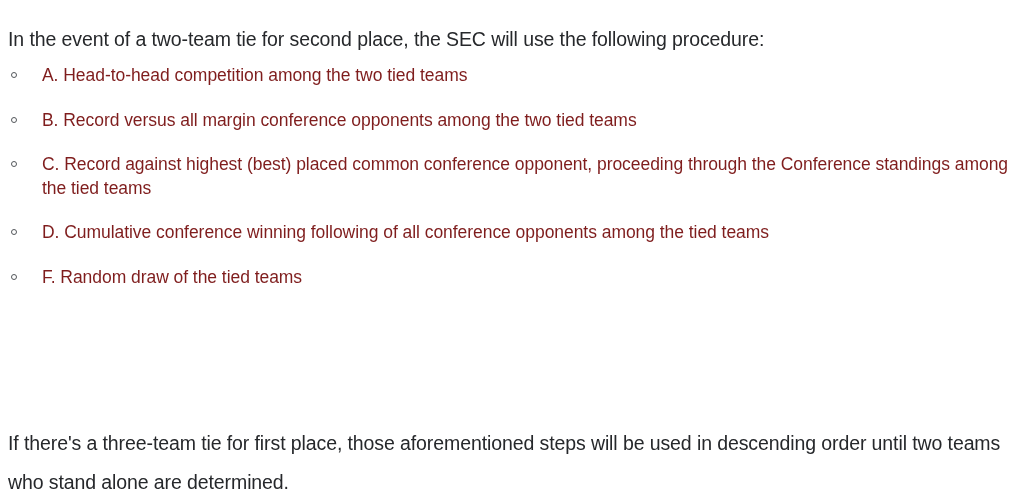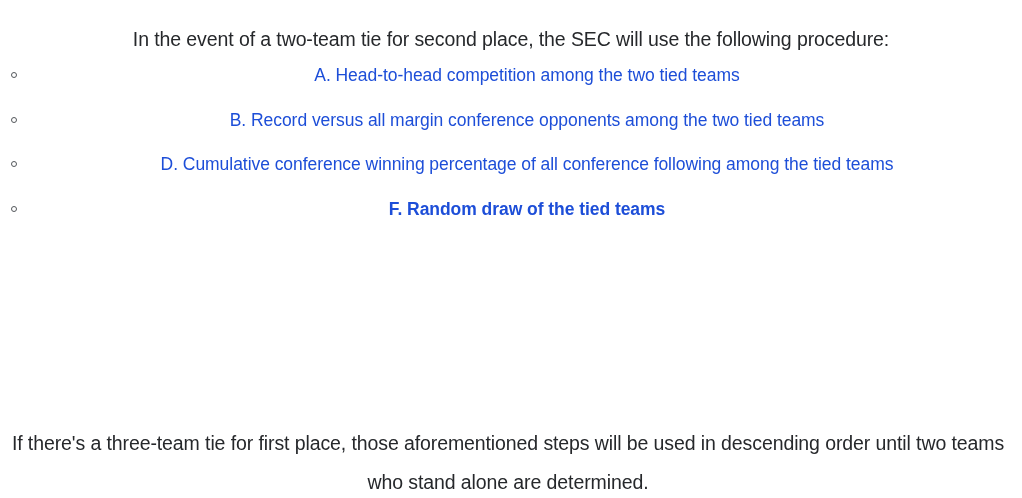--- a/index.html
+++ b/index.html
@@ -13,21 +13,20 @@
     font-family: "Liberation Sans", sans-serif;
     color: #26282b;
     overflow: hidden;
   }
   .doc {
     position: relative;
     width: 1022px;
     height: 498px;
     box-sizing: border-box;
     padding: 0;
-    text-align: center;
   }
   .intro-para {
     position: absolute;
     left: 8px;
     top: 6px;
     width: 1006px;
     font-size: 19.5px;
     line-height: 26px;
     letter-spacing: -0.1px;
     color: #26282b;
@@ -42,25 +41,24 @@
     padding: 0;
   }
   .list-item {
     position: relative;
     padding-left: 42px;
     padding-right: 10px;
     margin-bottom: 21px;
     font-size: 17.5px;
     line-height: 23.5px;
     letter-spacing: -0.05px;
-    color: #1d4ed8;
+    color: #7f1d1d;
   }
   .list-item:last-child {
     margin-bottom: 0;
-    font-weight: bold;
   }
   .bullet-icon {
     position: absolute;
     left: 11px;
     top: 8px;
     width: 6px;
     height: 6px;
     border: 1px solid #54585c;
     border-radius: 50%;
     box-sizing: border-box;
@@ -91,21 +89,25 @@
     <li class="list-item">
       <span class="bullet-icon"></span>
       <span class="item-text">A. Head-to-head competition among the two tied teams</span>
     </li>
     <li class="list-item">
       <span class="bullet-icon"></span>
       <span class="item-text">B. Record versus all margin conference opponents among the two tied teams</span>
     </li>
     <li class="list-item">
       <span class="bullet-icon"></span>
-      <span class="item-text">D. Cumulative conference winning percentage of all conference following among the tied teams</span>
+      <span class="item-text">C. Record against highest (best) placed common conference opponent, proceeding through the Conference standings among the tied teams</span>
+    </li>
+    <li class="list-item">
+      <span class="bullet-icon"></span>
+      <span class="item-text">D. Cumulative conference winning following of all conference opponents among the tied teams</span>
     </li>
     <li class="list-item">
       <span class="bullet-icon"></span>
       <span class="item-text">F. Random draw of the tied teams</span>
     </li>
   </ul>
 
   <p class="closing-para">If there's a three-team tie for first place, those aforementioned steps will be used in descending order until two teams who stand alone are determined.</p>
 
 </div>

